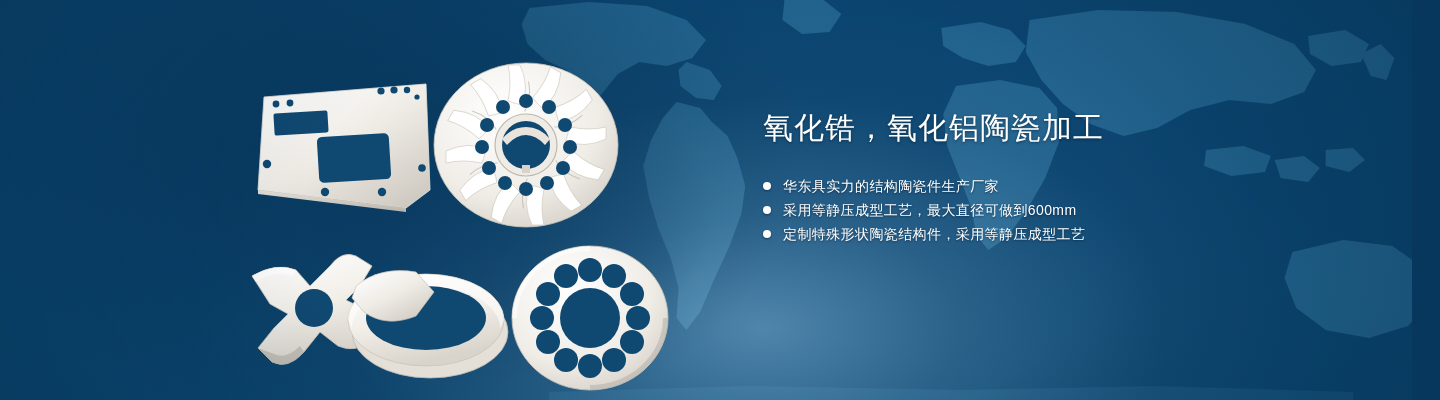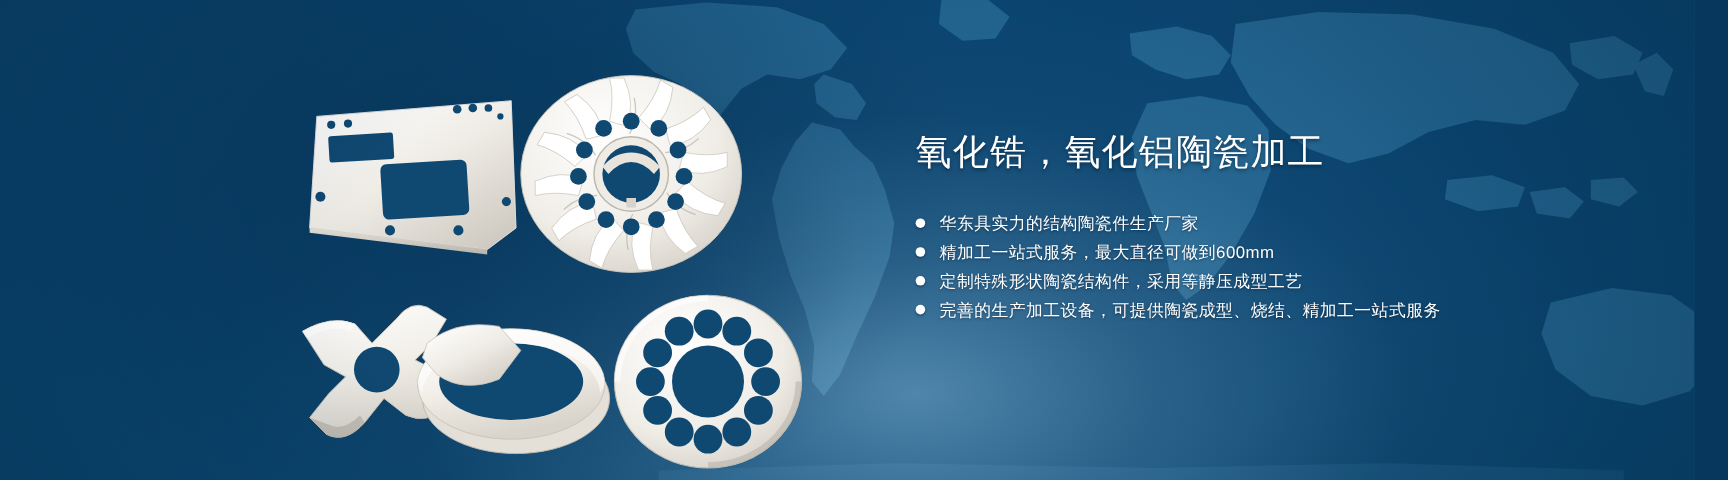--- a/index.html
+++ b/index.html
@@ -304,26 +304,22 @@
 
   <div class="copy">
     <h1 class="headline">氧化锆，氧化铝陶瓷加工</h1>
     <ul class="bullets">
       <li class="bullet-item">
         <span class="bullet-dot"></span>
         <span class="bullet-text">华东具实力的结构陶瓷件生产厂家</span>
       </li>
       <li class="bullet-item">
         <span class="bullet-dot"></span>
-        <span class="bullet-text">精加工一站式服务，最大直径可做到600mm</span>
+        <span class="bullet-text">采用等静压成型工艺，最大直径可做到600mm</span>
       </li>
       <li class="bullet-item">
         <span class="bullet-dot"></span>
         <span class="bullet-text">定制特殊形状陶瓷结构件，采用等静压成型工艺</span>
       </li>
-      <li class="bullet-item">
-        <span class="bullet-dot"></span>
-        <span class="bullet-text">完善的生产加工设备，可提供陶瓷成型、烧结、精加工一站式服务</span>
-      </li>
     </ul>
   </div>
 
 </div>
 
 </body></html>

